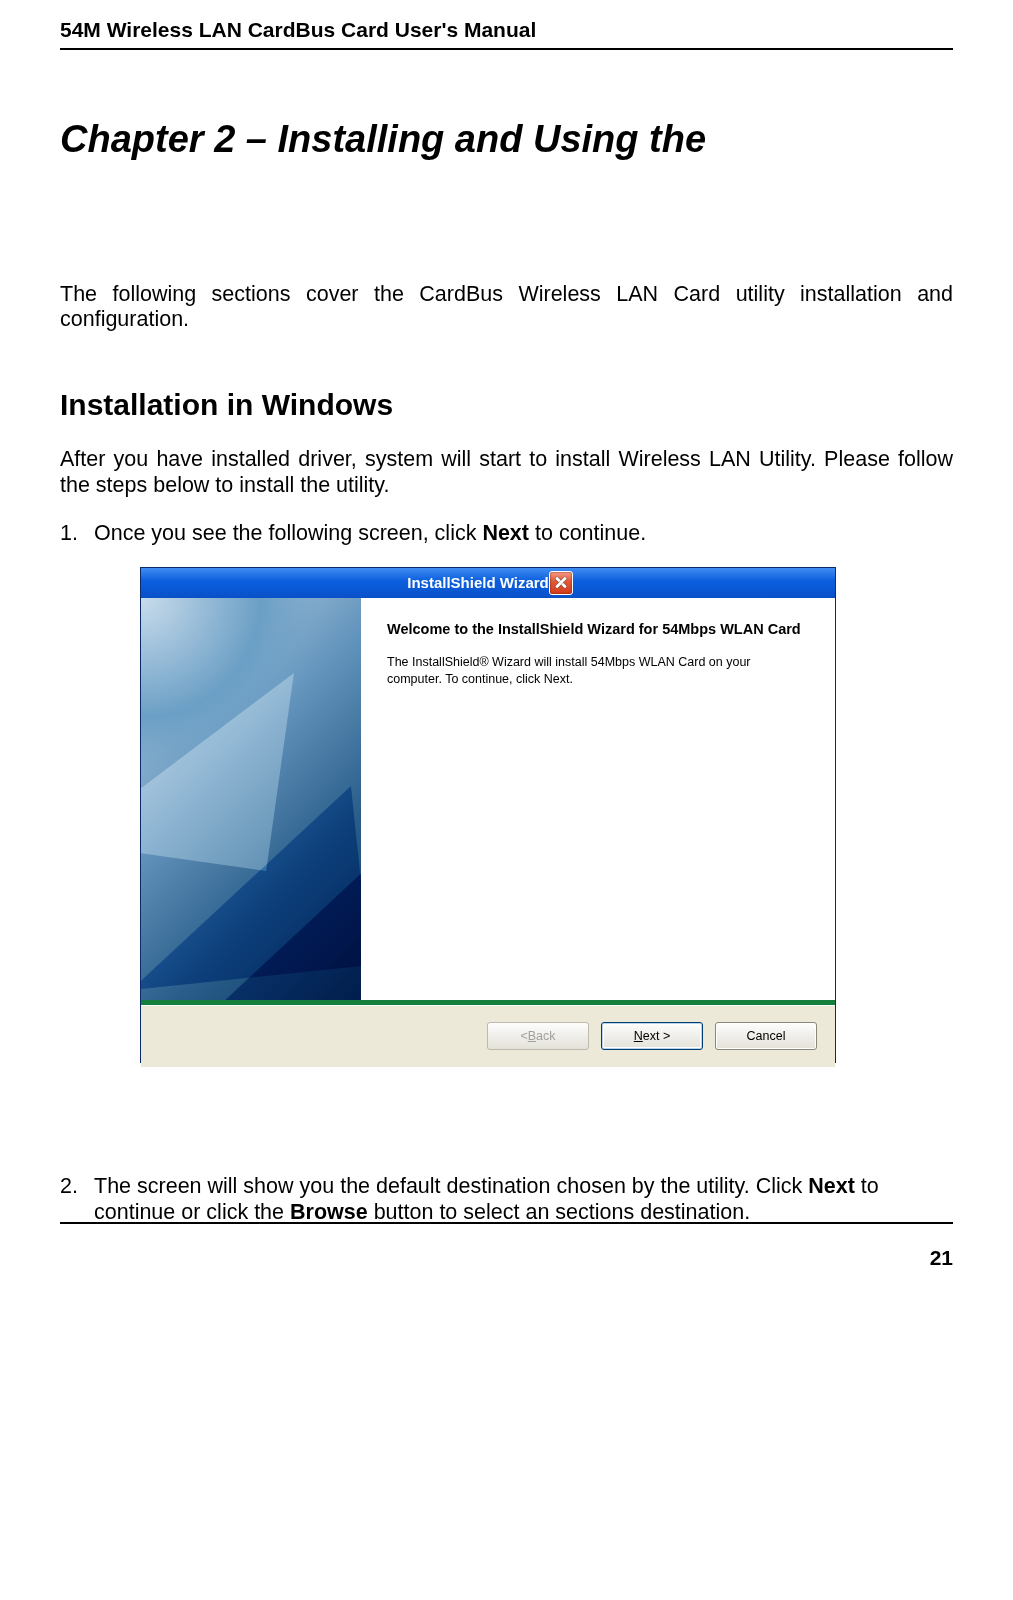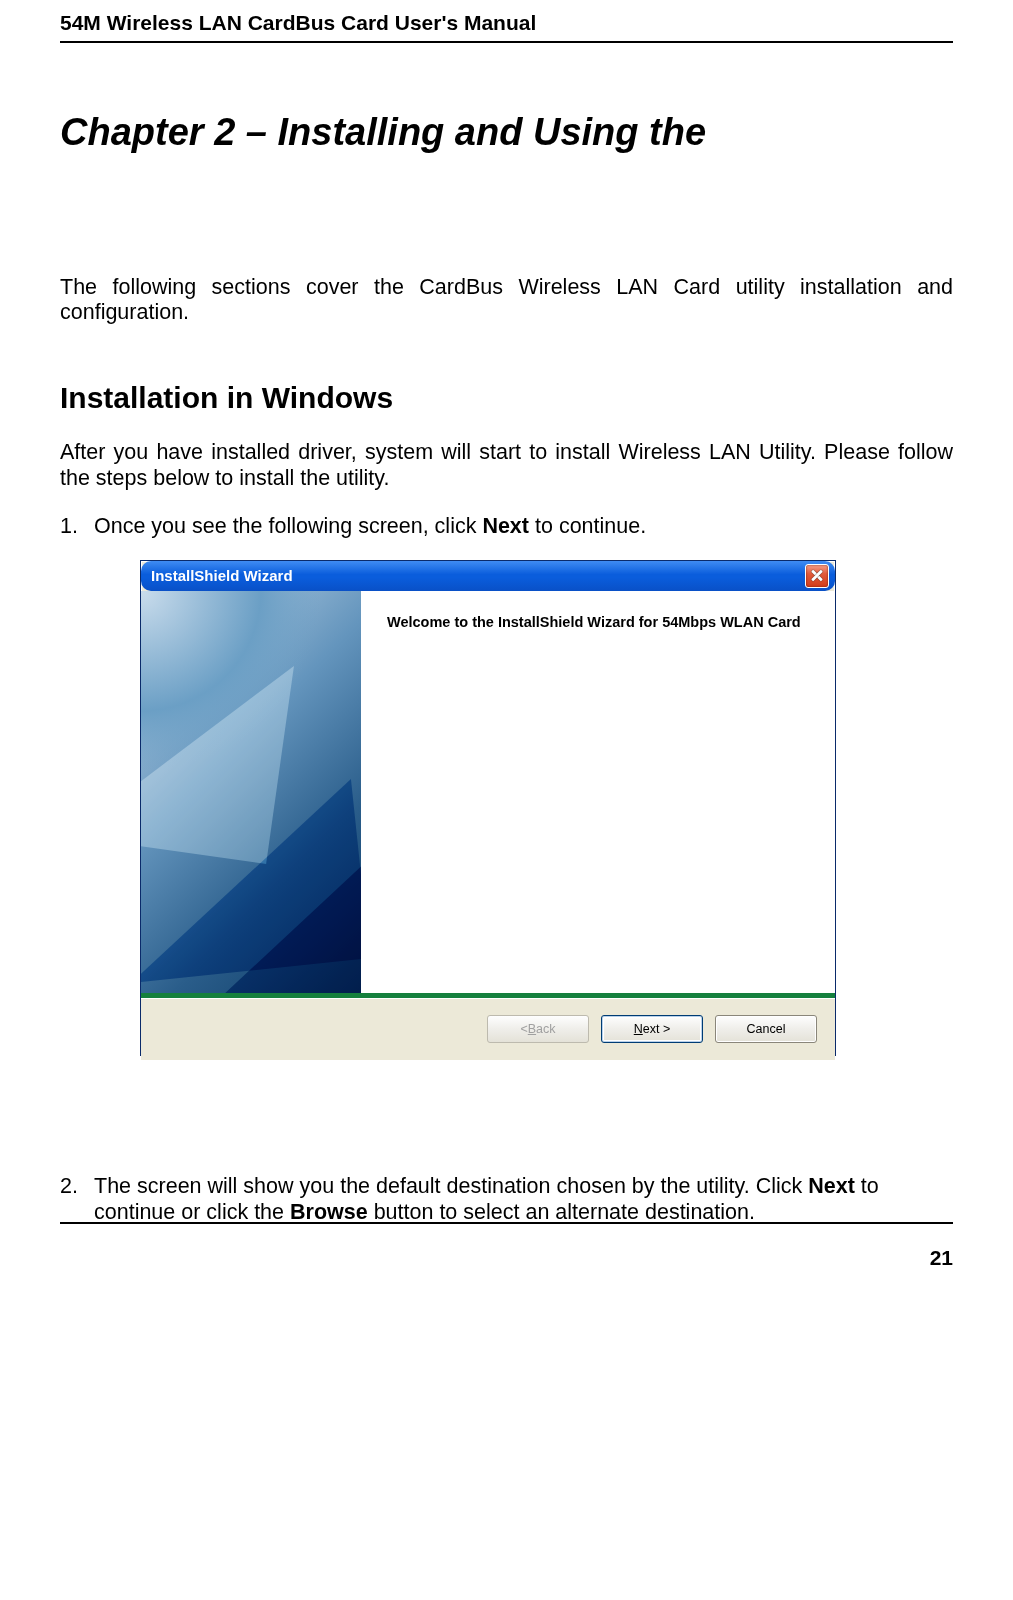--- a/index.html
+++ b/index.html
@@ -10,21 +10,21 @@
     font-family: Arial, Helvetica, sans-serif;
     color: #000;
     background: #fff;
     position: relative;
     box-sizing: border-box;
   }
   .page {
     position: relative;
     width: 1013px;
     height: 1288px;
-    padding: 1px 60px;
+    padding: 8px 60px;
     box-sizing: border-box;
   }
   .header-row {
     padding-top: 10px;
     font-weight: bold;
     font-size: 21px;
   }
   .header-hr {
     border: none;
     border-top: 2px solid #000;
@@ -84,24 +84,23 @@
     border: 1px solid #0a2a6a;
     background: #ece9d8;
     position: relative;
     box-shadow: 0 0 0 1px #fff inset;
   }
   .titlebar {
     height: 30px;
     background: linear-gradient(180deg, #3f8cf3 0%, #0a5ddc 45%, #0a5ddc 55%, #0950c7 100%);
     display: flex;
     align-items: center;
-    justify-content: space-between;
+    justify-content: center;
     padding: 0 6px 0 10px;
     box-sizing: border-box;
-    border-radius: 10px;
   }
   .titlebar-text {
     color: #fff;
     font-family: "Trebuchet MS", Tahoma, Arial, sans-serif;
     font-weight: bold;
     font-size: 15px;
   }
   .close-btn {
     width: 22px; height: 22px;
     background: linear-gradient(180deg, #f6a08a 0%, #e05a3a 40%, #d23c1a 100%);
@@ -271,20 +270,21 @@
       <div class="close-btn"></div>
     </div>
     <div class="dlg-body">
       <div class="dlg-left">
         <div class="tri a"></div>
         <div class="tri b"></div>
         <div class="tri c"></div>
       </div>
       <div class="dlg-right">
         <div class="dlg-h">Welcome to the InstallShield Wizard for 54Mbps WLAN Card</div>
+        <div class="dlg-p">The InstallShield® Wizard will install 54Mbps WLAN Card on your computer.  To continue, click Next.</div>
       </div>
     </div>
     <div class="dlg-footer">
       <div class="btn disabled">
         <span>&lt; </span>
           <span class="u">B</span>
           <span>ack</span>
       </div>
       <div class="btn default-btn">
         <span class="u">N</span>
@@ -293,21 +293,21 @@
       <div class="btn">
         <span>Cancel</span>
       </div>
     </div>
   </div>
 
   <div class="ol-2">
     <div class="ol-item">
       <div class="ol-num">2.</div>
       <div class="ol-txt">
-        <span>The screen will show you the default destination chosen by the utility. Click </span><span class="bold">Next</span><span> to continue or click the </span><span class="bold">Browse</span><span> button to select an alternate destination.</span>
+        <span>The screen will show you the default destination chosen by the utility. Click </span><span class="bold">Next</span><span> to continue or click the </span><span class="bold">Browse</span><span> button to select an sections destination.</span>
       </div>
     </div>
   </div>
 
   <hr class="footer-hr">
   <div class="page-num">21</div>
 
 </div>
 
 </body></html>

